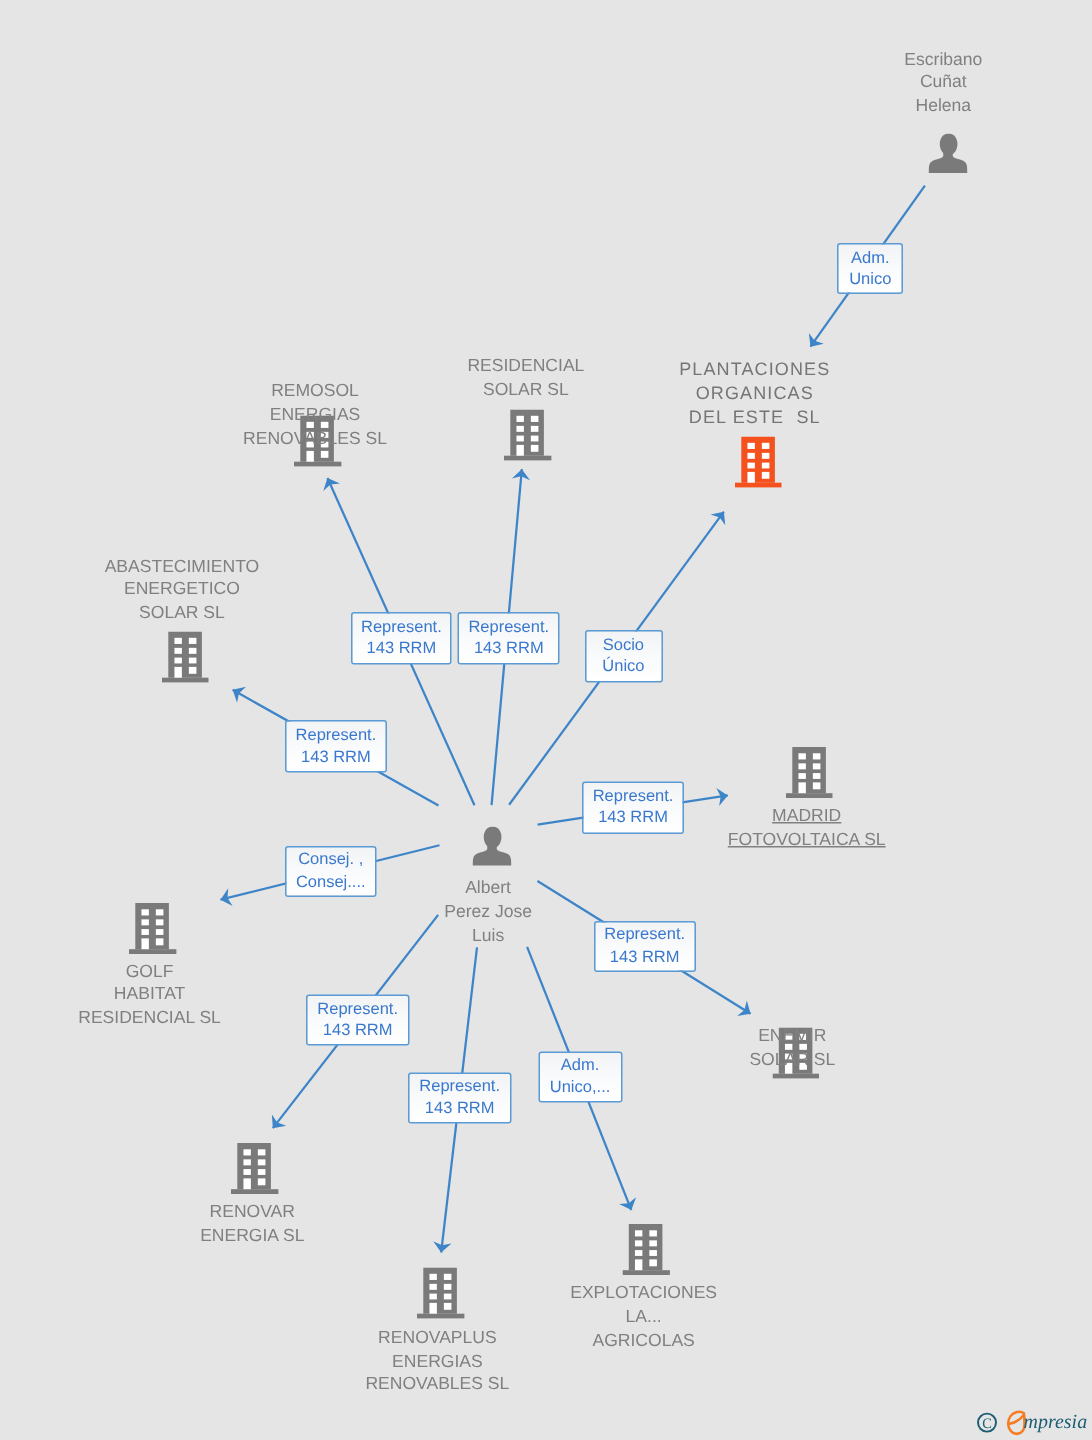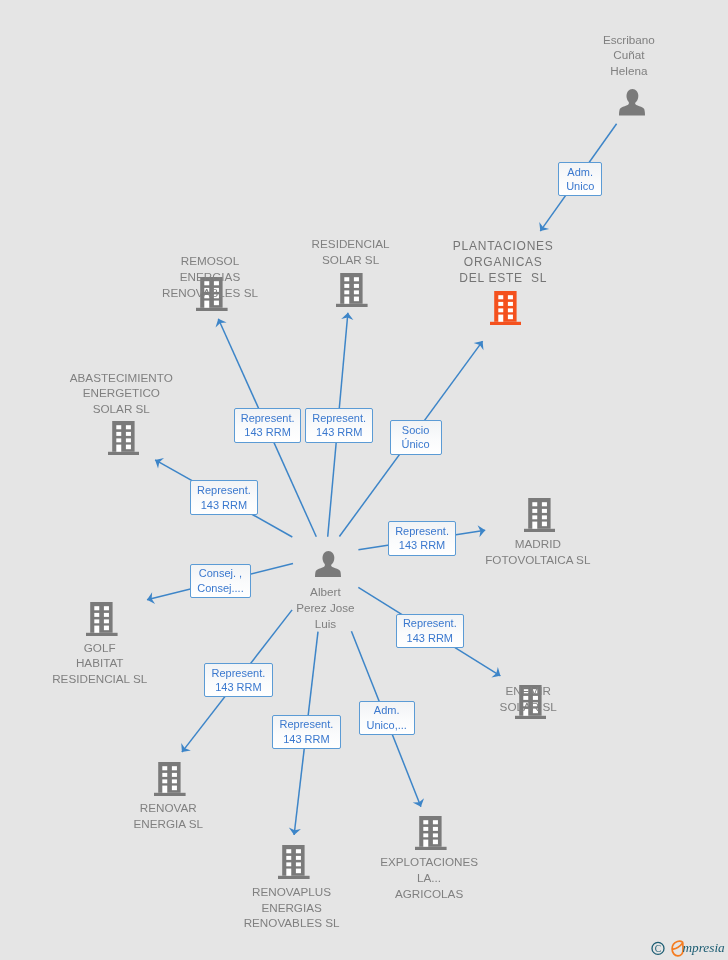--- a/index.html
+++ b/index.html
@@ -101,21 +101,21 @@
           <rect x="0" y="30.8" width="31.6" height="3.4" fill="#7a7a7a"></rect>
           <rect x="8.3" y="4.2" width="4.95" height="4.1" fill="#fff"></rect>
           <rect x="17.9" y="4.2" width="5.05" height="4.1" fill="#fff"></rect>
           <rect x="8.3" y="10.9" width="4.95" height="4.0" fill="#fff"></rect>
           <rect x="17.9" y="10.9" width="5.05" height="4.0" fill="#fff"></rect>
           <rect x="8.3" y="17.4" width="4.95" height="3.9" fill="#fff"></rect>
           <rect x="17.9" y="17.4" width="5.05" height="3.9" fill="#fff"></rect>
           <rect x="8.3" y="23.6" width="4.95" height="7.2" fill="#fff"></rect>
           <rect x="17.9" y="23.6" width="5.05" height="4.6" fill="#fff"></rect>
         </svg></div>
-      <div class="nlbl" style="width: 220px; left: 427.8px; top: 536.3px;"><div>MADRID</div><div>FOTOVOLTAICA SL</div></div>
+      <div class="nlbl" style="width: 220px; left: 427.8px; top: 536.3px; text-decoration: underline;"><div>MADRID</div><div>FOTOVOLTAICA SL</div></div>
       <div class="node" style="left: 314.5px; top: 551px; width: 26px; height: 26.4px;"><svg width="26" height="26.4" viewBox="0 0 26 26.4">
           <path fill="#7a7a7a" d="M13.4 0 C9.95 0 7.5 3.1 7.5 7.0 C7.5 11.0 9.95 14.6 13.4 14.6 C16.85 14.6 19.3 11.0 19.3 7.0 C19.3 3.1 16.85 0 13.4 0 Z"></path>
           <path fill="#7a7a7a" d="M9.85 10.5 L9.85 14.6 C9.85 15.9 8.1 16.5 5.6 17.2 C3.3 17.85 1.4 18.7 0.8 20.1 C0.3 21.3 0 23.9 0 26.4 L26 26.4 C26 23.9 25.7 21.3 25.2 20.1 C24.6 18.7 22.7 17.85 20.4 17.2 C17.9 16.5 16.15 15.9 16.15 14.6 L16.15 10.5 Z"></path>
         </svg></div>
       <div class="nlbl" style="width: 220px; left: 215.4px; top: 584.4px;"><div>Albert</div><div>Perez Jose</div><div>Luis</div></div>
       <div class="node" style="left: 86px; top: 602px; width: 31.6px; height: 34.2px;"><svg width="31.6" height="34.2" viewBox="0 0 31.6 34.2">
           <path fill="#7a7a7a" d="M4.2 0 h22.4 v30.8 h-22.4 z"></path>
           <rect x="0" y="30.8" width="31.6" height="3.4" fill="#7a7a7a"></rect>
           <rect x="8.3" y="4.2" width="4.95" height="4.1" fill="#fff"></rect>
           <rect x="17.9" y="4.2" width="5.05" height="4.1" fill="#fff"></rect>

